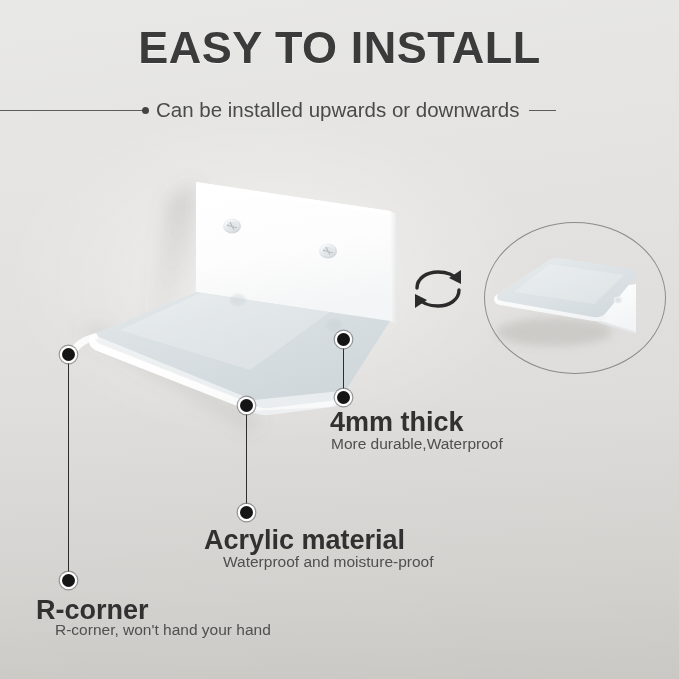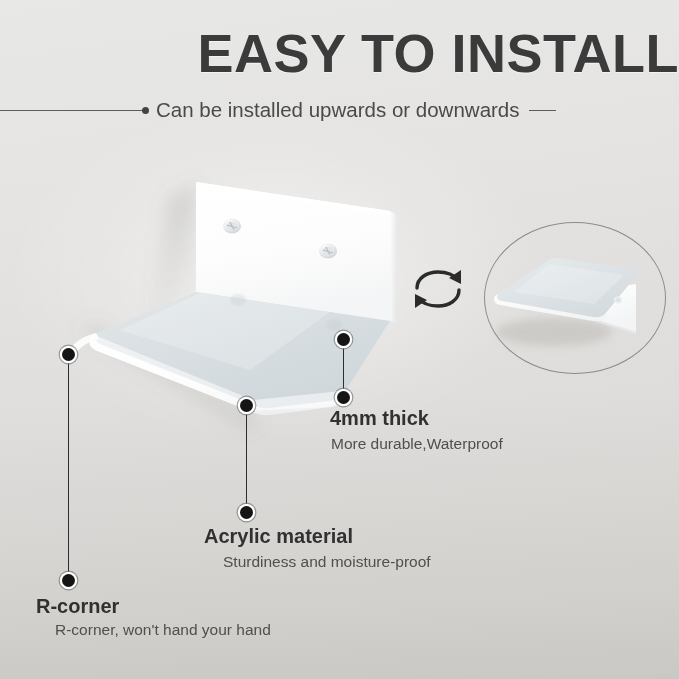--- a/index.html
+++ b/index.html
@@ -40,22 +40,22 @@
     background: linear-gradient(180deg, rgba(150,148,142,0.00) 0%, rgba(150,148,142,0.10) 70%, rgba(140,138,132,0.16) 100%);
     pointer-events: none;
   }
 
   
   .title {
     position: absolute;
     left: 0;
     top: 22px;
     width: 679px;
-    text-align: right;
-    font-size: 54px;
+    text-align: center;
+    font-size: 45px;
     font-weight: bold;
     letter-spacing: 0.5px;
     color: #3b3b3b;
     text-shadow: 0 1px 0 rgba(255,255,255,0.55);
     white-space: nowrap;
   }
 
   .subtitle-row {
     position: absolute;
     left: 0;
@@ -140,21 +140,21 @@
     width: 13px;
     height: 13px;
     margin-left: -6.5px;
     margin-top: -6.5px;
     border-radius: 50%;
     background: #151515;
     box-shadow: 0 0 0 2.2px #ffffff, 0 0 0 3.4px rgba(90,90,90,0.55);
   }
   .co-head {
     position: absolute;
-    font-size: 20px;
+    font-size: 27px;
     font-weight: bold;
     color: #313131;
     white-space: nowrap;
   }
   .co-sub {
     position: absolute;
     font-size: 15.5px;
     color: #4f4f4f;
     white-space: nowrap;
   }
@@ -336,21 +336,21 @@
     <div class="node" style="left:68px; top:580px;"></div>
     <div class="co-head" style="left:36px; top:595px;">R-corner</div>
     <div class="co-sub" style="left:55px; top:621px;">R-corner, won't hand your hand</div>
   </div>
 
   <div class="callout">
     <div class="leader" style="left:246px; top:405px; height:107px;"></div>
     <div class="node" style="left:246px; top:405px;"></div>
     <div class="node" style="left:246px; top:512px;"></div>
     <div class="co-head" style="left:204px; top:525px;">Acrylic material</div>
-    <div class="co-sub" style="left:223px; top:553px;">Sturdiness and moisture-proof</div>
+    <div class="co-sub" style="left:223px; top:553px;">Waterproof and moisture-proof</div>
   </div>
 
   <div class="callout">
     <div class="leader" style="left:343px; top:339px; height:58px;"></div>
     <div class="node" style="left:343px; top:339px;"></div>
     <div class="node" style="left:343px; top:397px;"></div>
     <div class="co-head" style="left:330px; top:407px;">4mm thick</div>
     <div class="co-sub" style="left:331px; top:435px;">More durable,Waterproof</div>
   </div>
 

